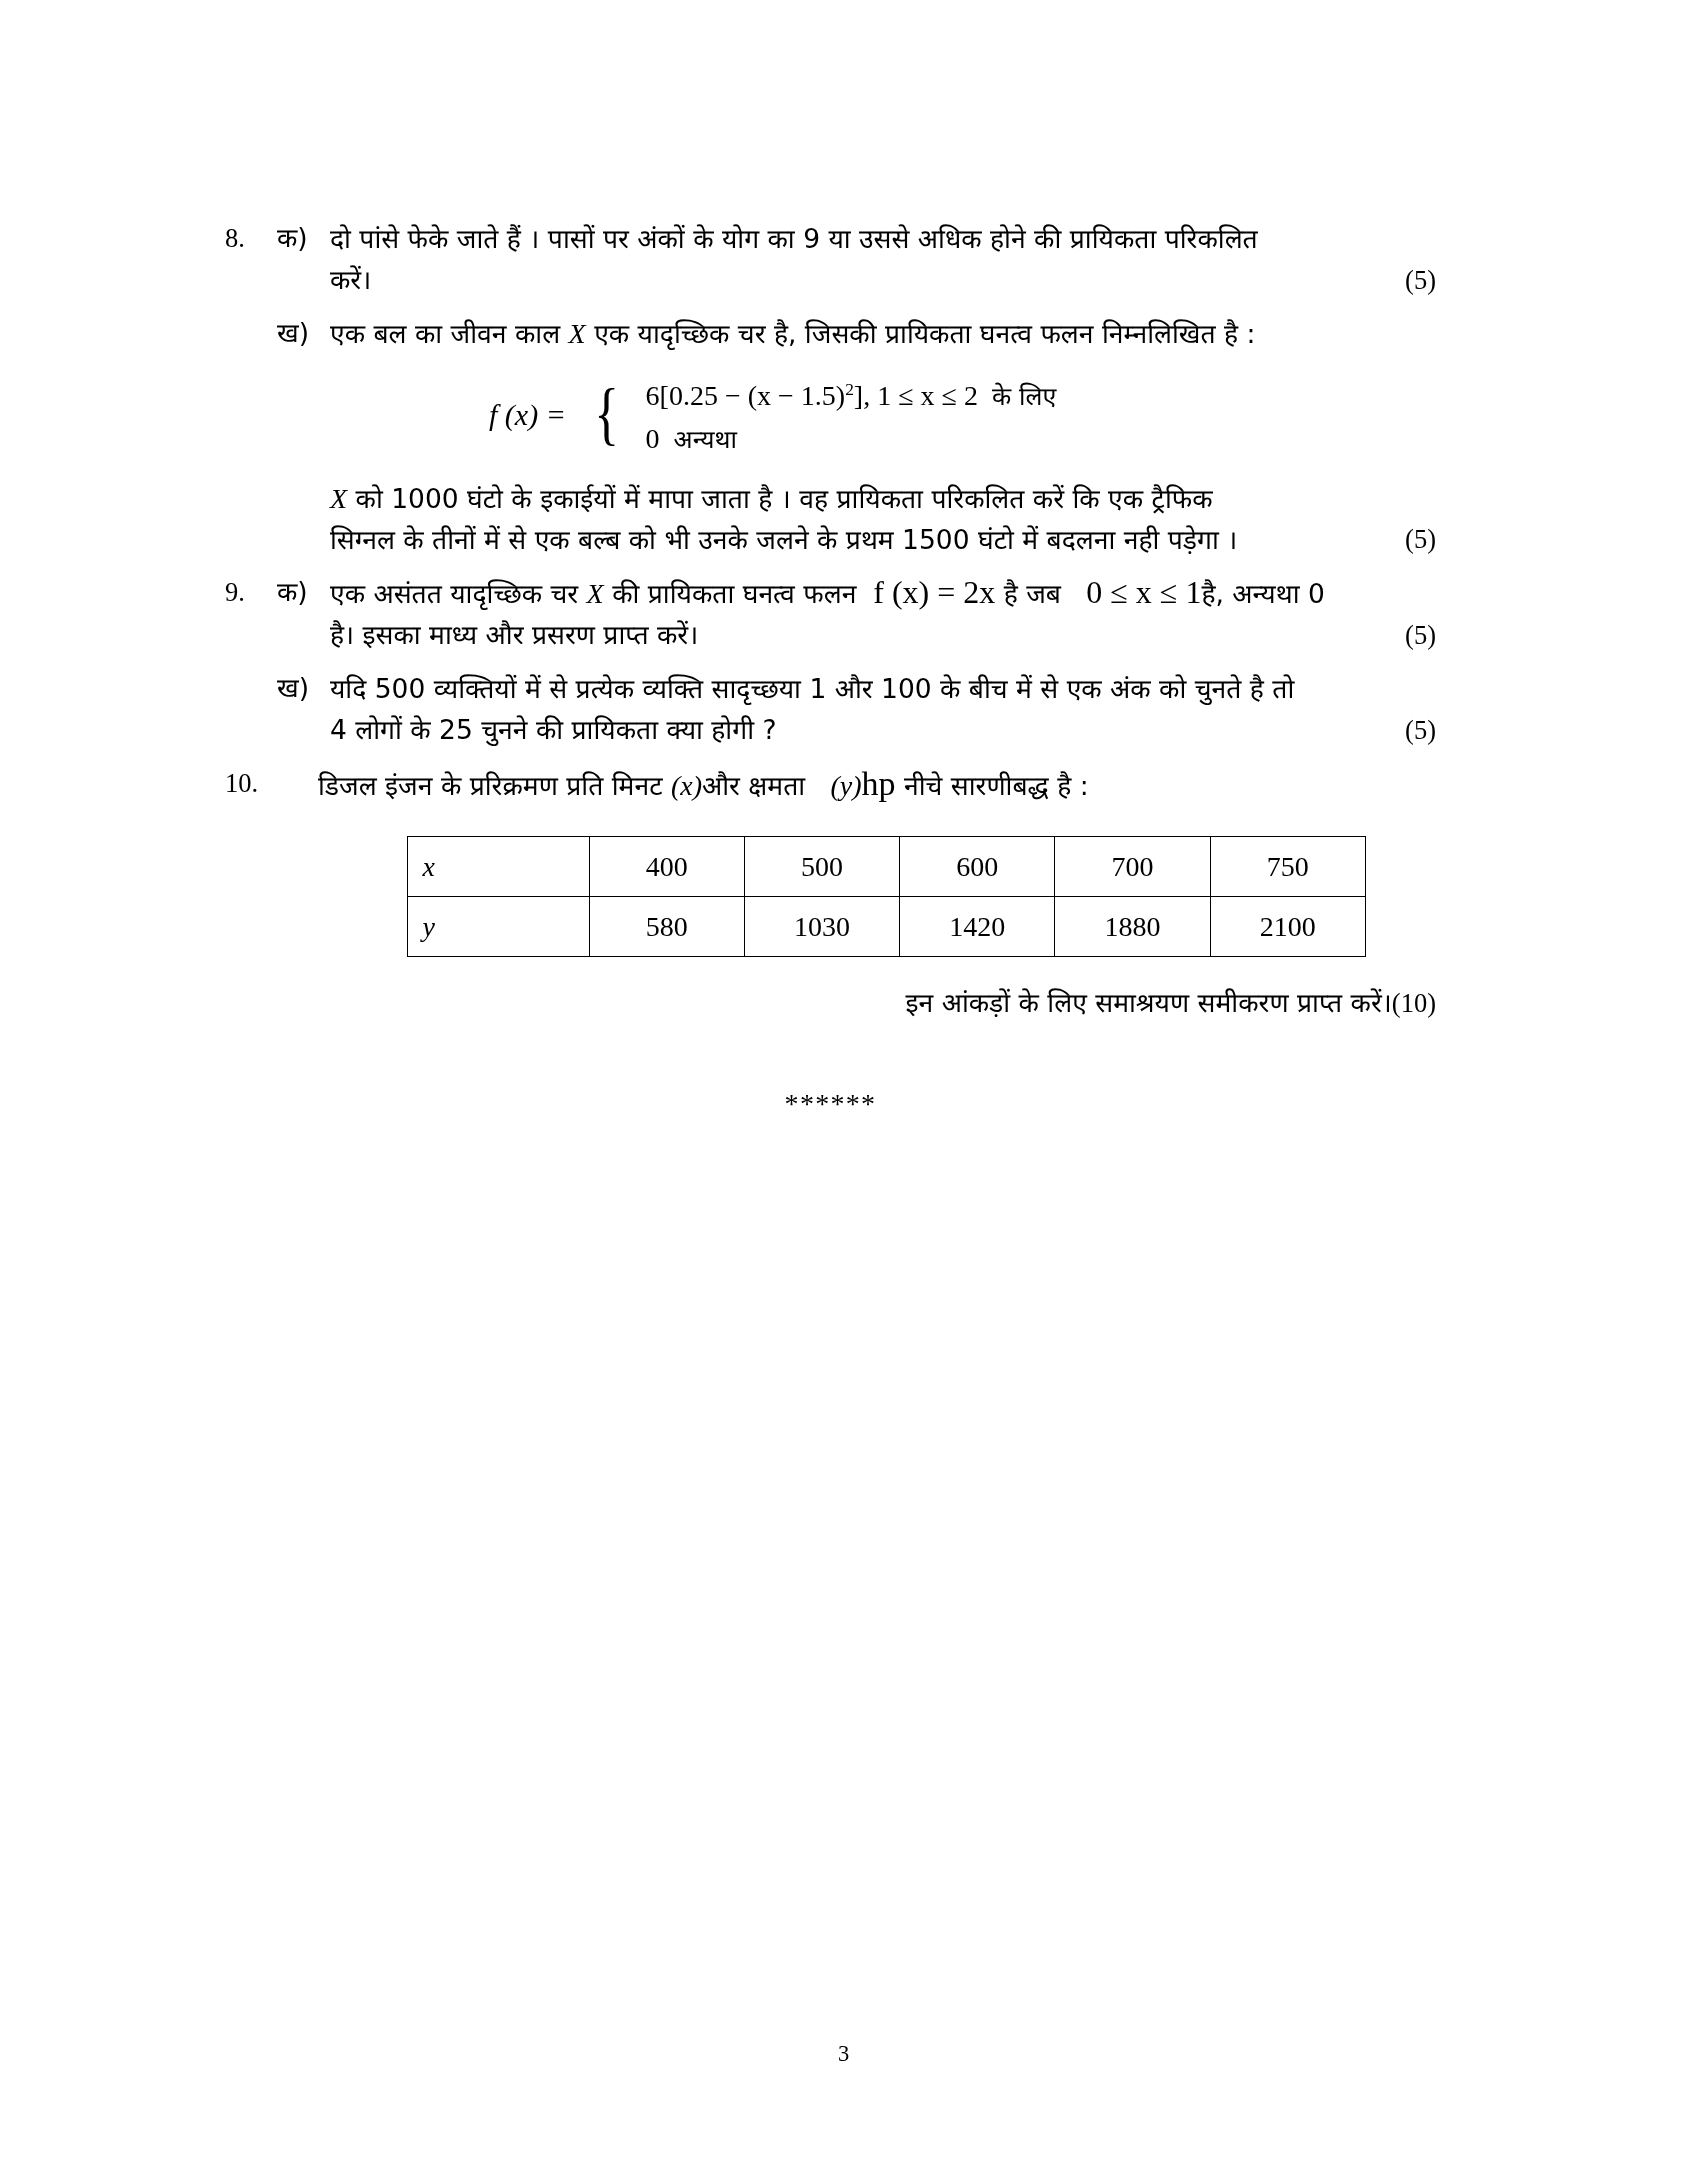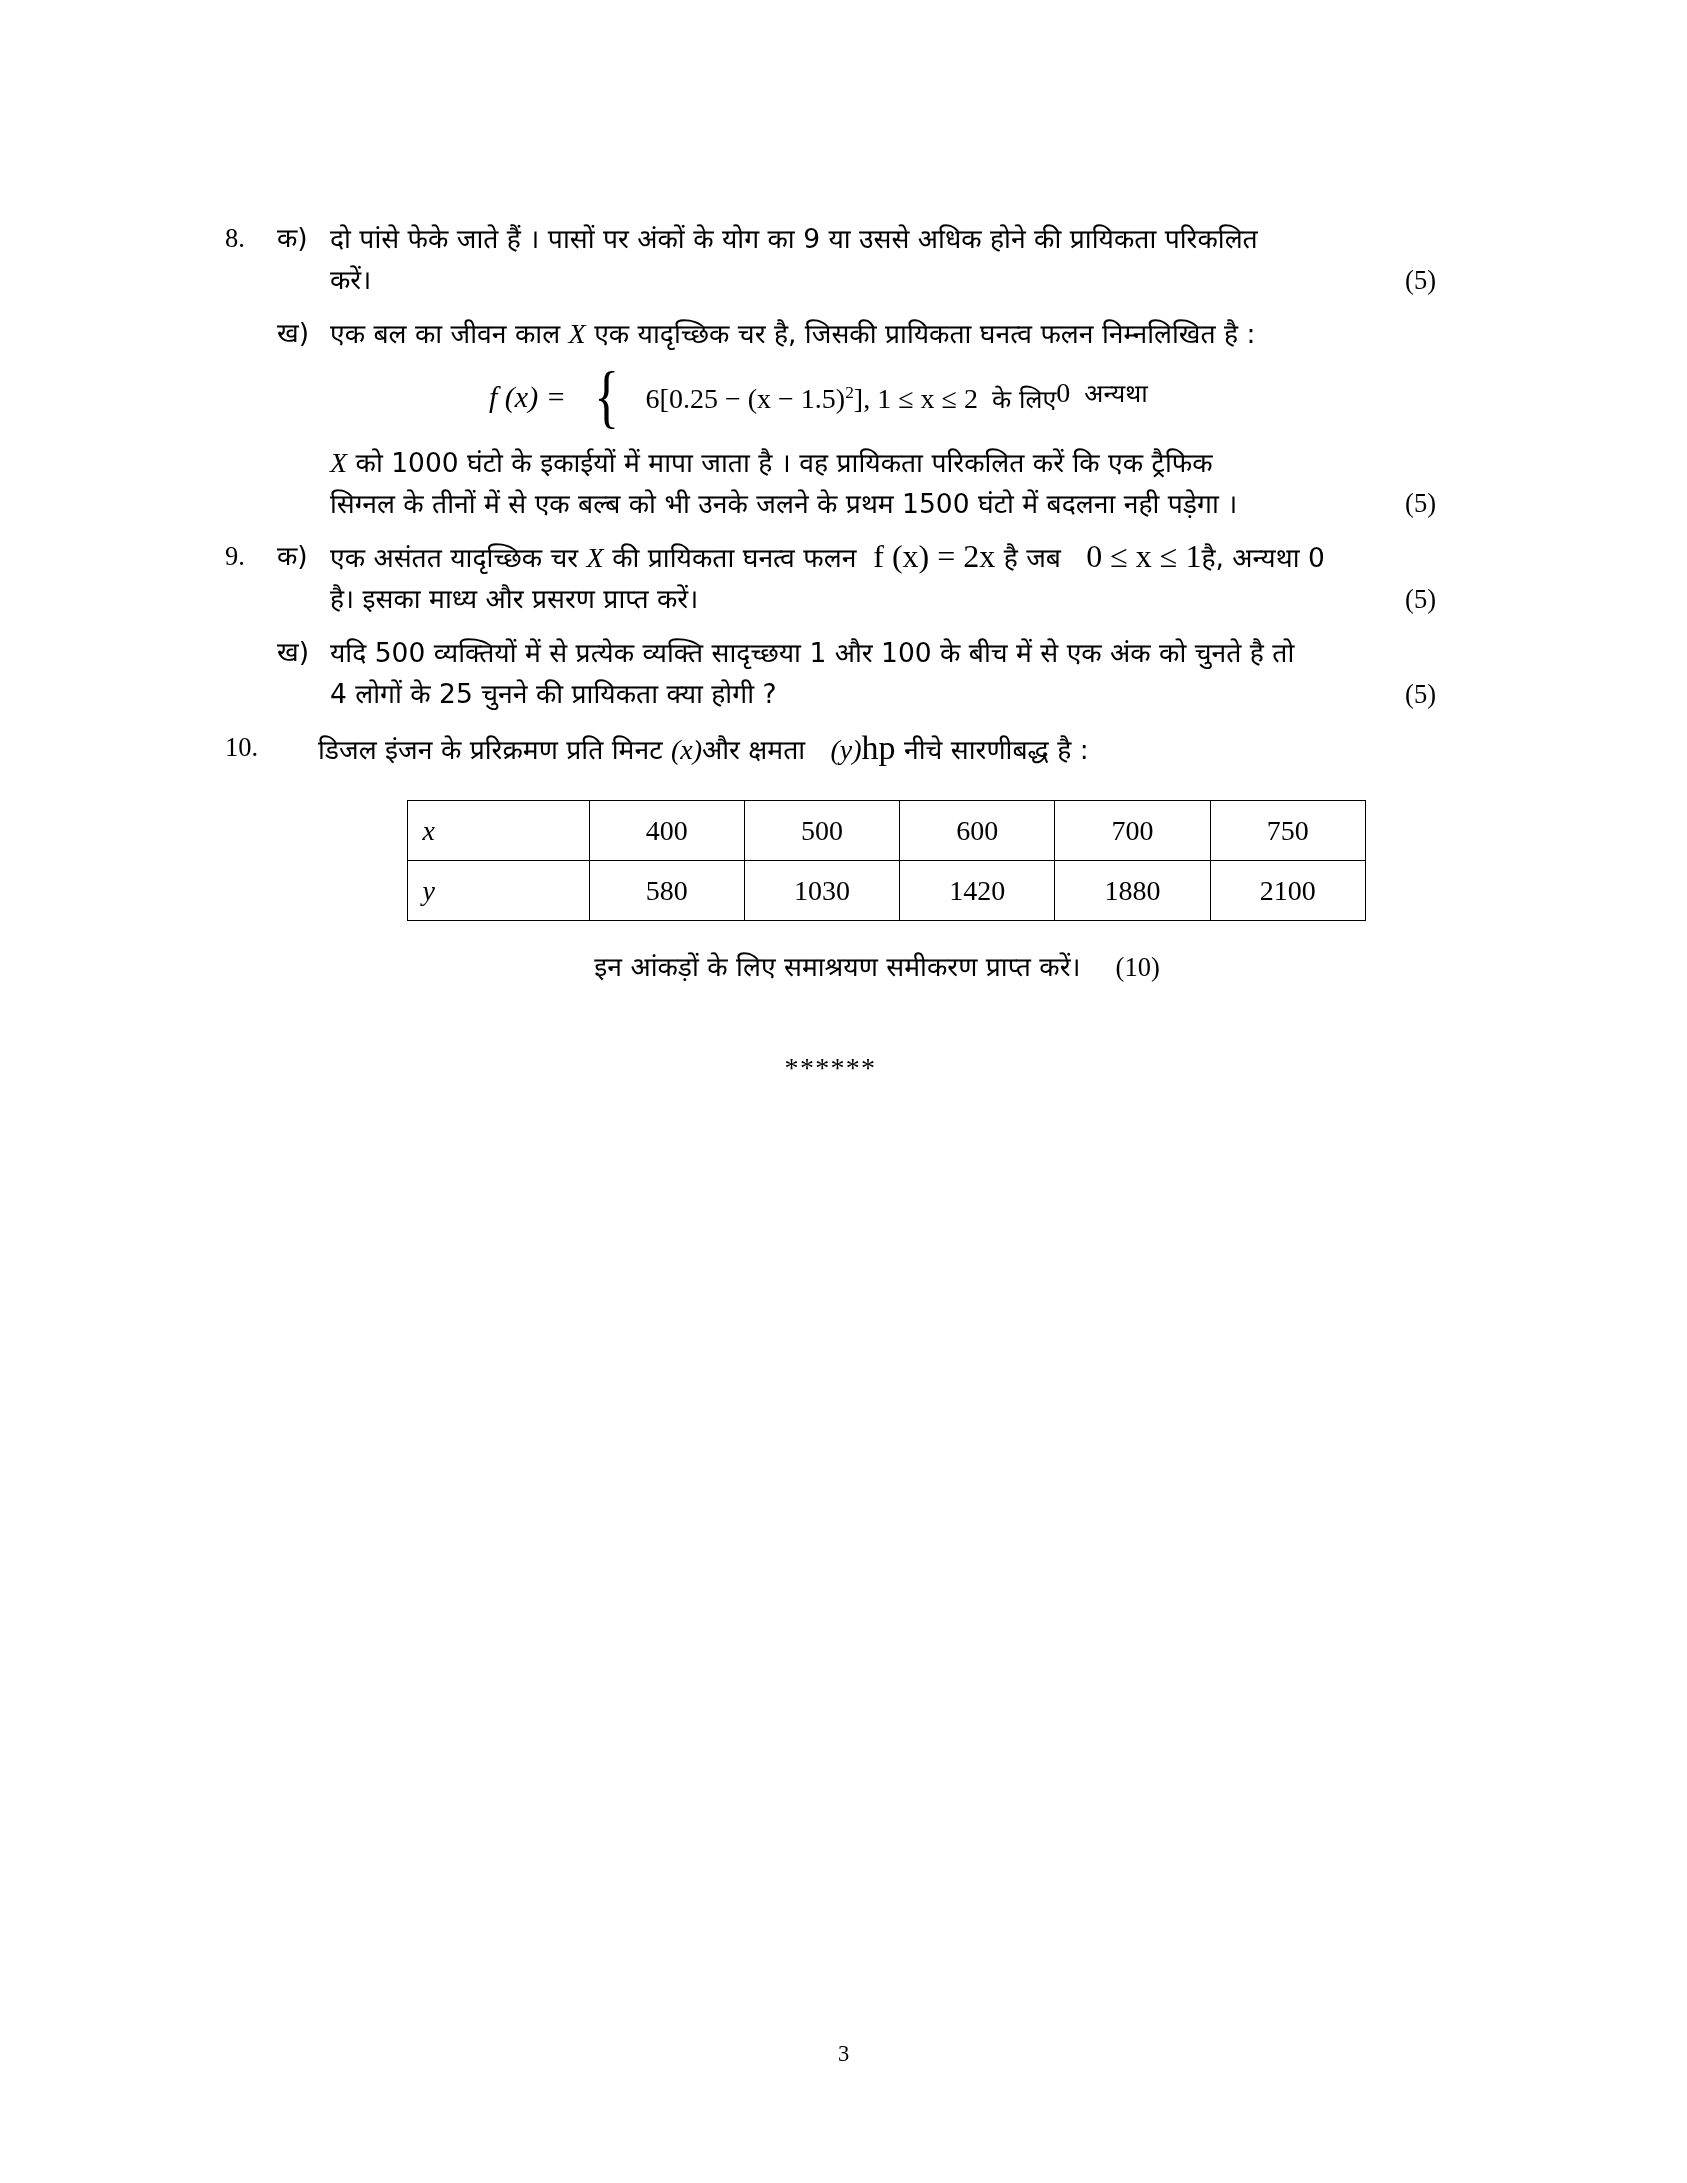--- a/index.html
+++ b/index.html
@@ -107,21 +107,21 @@
   .brace {
     font-family: "Liberation Serif", "DejaVu Serif", serif;
     font-size: 69px;
     line-height: 0.82;
     transform: scaleX(0.75);
     display: inline-block;
     margin-right: 2.6px;
   }
   .cases {
     display: flex;
-    flex-direction: row;
+    flex-direction: column;
     justify-content: center;
   }
   .case-line {
     font-family: "Liberation Serif", "DejaVu Serif", serif;
     font-size: 28px;
     line-height: 42px;
     white-space: nowrap;
   }
   .case-line sup {
     font-size: 0.62em;
@@ -156,26 +156,25 @@
   }
   table.datatable td.rowhead {
     width: 165px;
     text-align: left;
     padding-left: 14.6px;
     font-style: italic;
   }
 
   .final-row {
     display: flex;
-    justify-content: center;
+    justify-content: flex-end;
     align-items: baseline;
     margin-top: 22.5px;
     font-size: 26.5px;
     font-family: "DejaVu Sans", "Liberation Sans", sans-serif;
-    gap: 35px;
   }
 
   .stars {
     text-align: center;
     margin-top: 64px;
     font-family: "Liberation Serif", "DejaVu Serif", serif;
     font-size: 28px;
     letter-spacing: 1.3px;
   }
 

